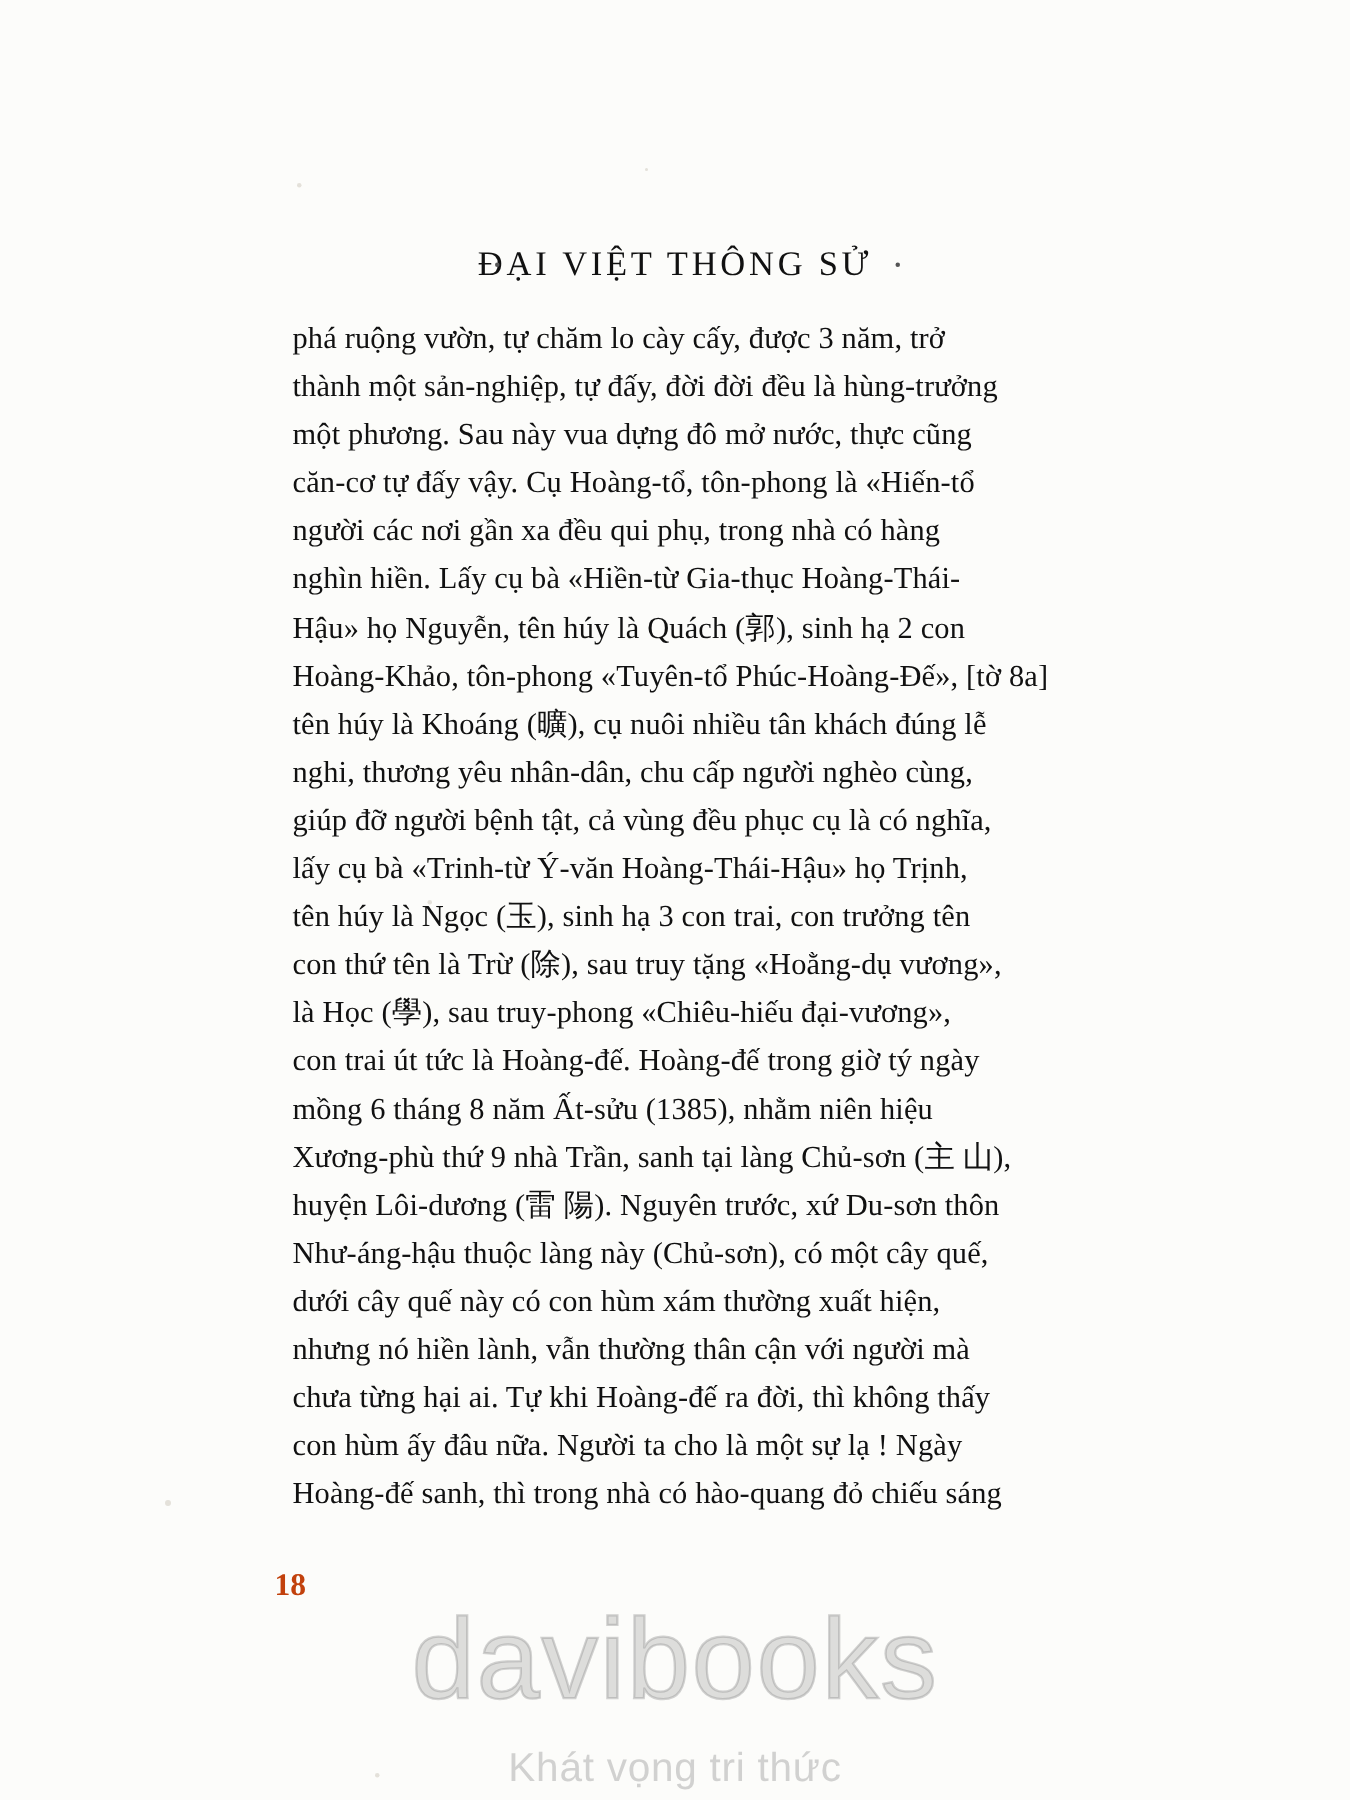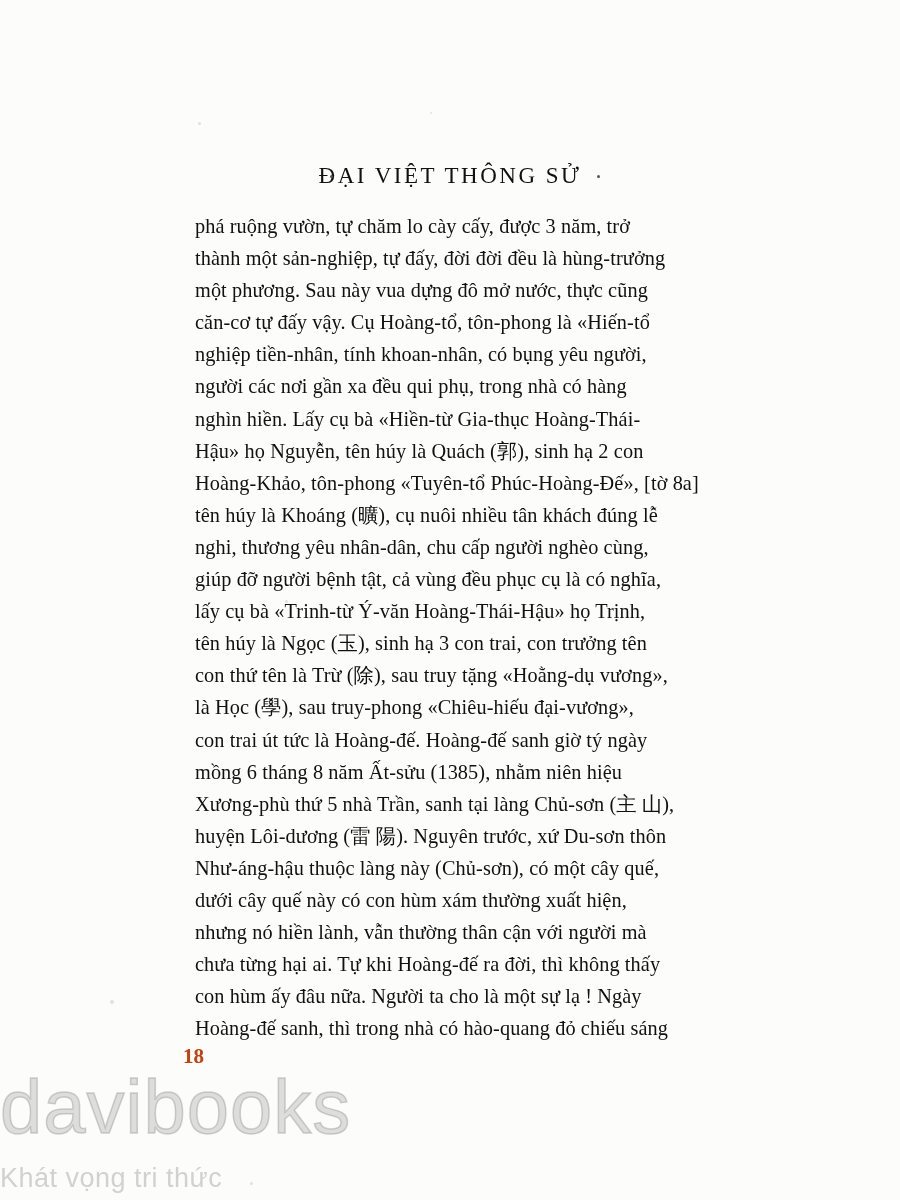--- a/index.html
+++ b/index.html
@@ -78,21 +78,21 @@
     font-size: 21px;
     font-weight: bold;
     color: #c2410c;
     font-family: "Liberation Serif", serif;
   }
   .watermark {
     position: absolute;
     left: 0;
     top: 1070px;
     width: 900px;
-    text-align: left;
+    text-align: center;
     pointer-events: none;
     user-select: none;
   }
   .watermark .wm-main {
     font-family: "Liberation Sans", sans-serif;
     font-size: 76px;
     letter-spacing: 1px;
     color: rgba(150,150,150,0.30);
     -webkit-text-stroke: 1.5px rgba(140,140,140,0.38);
     line-height: 74px;
@@ -121,35 +121,34 @@
     <span>ĐẠI VIỆT THÔNG SỬ</span>
     <span class="dot-right"></span>
   </div>
 
   <div class="body-text">
     <p>
       <span class="line">phá ruộng vườn, tự chăm lo cày cấy, được 3 năm, trở</span>
       <span class="line">thành một sản-nghiệp, tự đấy, đời đời đều là hùng-trưởng</span>
       <span class="line">một phương. Sau này vua dựng đô mở nước, thực cũng</span>
       <span class="line">căn-cơ tự đấy vậy. Cụ Hoàng-tổ, tôn-phong là «Hiến-tổ</span>
-      <span class="line">nghiệp tiền-nhân, tính khoan-nhân, có bụng yêu người,</span>
       <span class="line">người các nơi gần xa đều qui phụ, trong nhà có hàng</span>
       <span class="line">nghìn hiền. Lấy cụ bà «Hiền-từ Gia-thục Hoàng-Thái-</span>
       <span class="line">Hậu» họ Nguyễn, tên húy là Quách (郭), sinh hạ 2 con</span>
       <span class="line">Hoàng-Khảo, tôn-phong «Tuyên-tổ Phúc-Hoàng-Đế», [tờ 8a]</span>
       <span class="line">tên húy là Khoáng (曠), cụ nuôi nhiều tân khách đúng lễ</span>
       <span class="line">nghi, thương yêu nhân-dân, chu cấp người nghèo cùng,</span>
       <span class="line">giúp đỡ người bệnh tật, cả vùng đều phục cụ là có nghĩa,</span>
       <span class="line">lấy cụ bà «Trinh-từ Ý-văn Hoàng-Thái-Hậu» họ Trịnh,</span>
       <span class="line">tên húy là Ngọc (玉), sinh hạ 3 con trai, con trưởng tên</span>
       <span class="line">con thứ tên là Trừ (除), sau truy tặng «Hoằng-dụ vương»,</span>
       <span class="line">là Học (學), sau truy-phong «Chiêu-hiếu đại-vương»,</span>
-      <span class="line">con trai út tức là Hoàng-đế. Hoàng-đế sanh giờ tý ngày</span>
+      <span class="line">con trai út tức là Hoàng-đế. Hoàng-đế trong giờ tý ngày</span>
       <span class="line">mồng 6 tháng 8 năm Ất-sửu (1385), nhằm niên hiệu</span>
-      <span class="line">Xương-phù thứ 5 nhà Trần, sanh tại làng Chủ-sơn (主 山),</span>
+      <span class="line">Xương-phù thứ 9 nhà Trần, sanh tại làng Chủ-sơn (主 山),</span>
       <span class="line">huyện Lôi-dương (雷 陽). Nguyên trước, xứ Du-sơn thôn</span>
       <span class="line">Như-áng-hậu thuộc làng này (Chủ-sơn), có một cây quế,</span>
       <span class="line">dưới cây quế này có con hùm xám thường xuất hiện,</span>
       <span class="line">nhưng nó hiền lành, vẫn thường thân cận với người mà</span>
       <span class="line">chưa từng hại ai. Tự khi Hoàng-đế ra đời, thì không thấy</span>
       <span class="line">con hùm ấy đâu nữa. Người ta cho là một sự lạ ! Ngày</span>
       <span class="line">Hoàng-đế sanh, thì trong nhà có hào-quang đỏ chiếu sáng</span>
     </p>
   </div>
 

